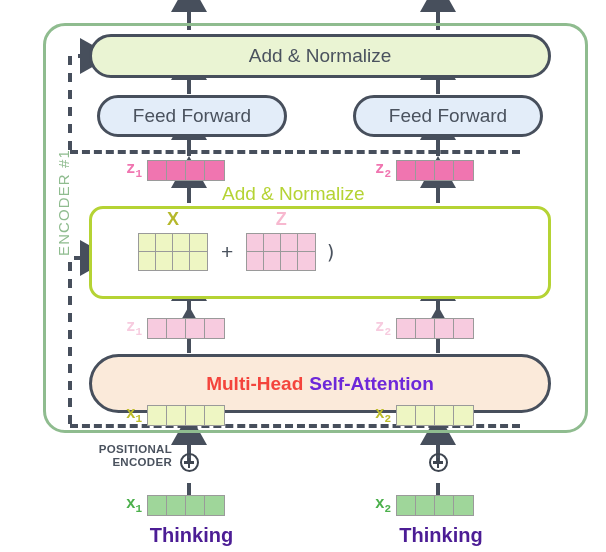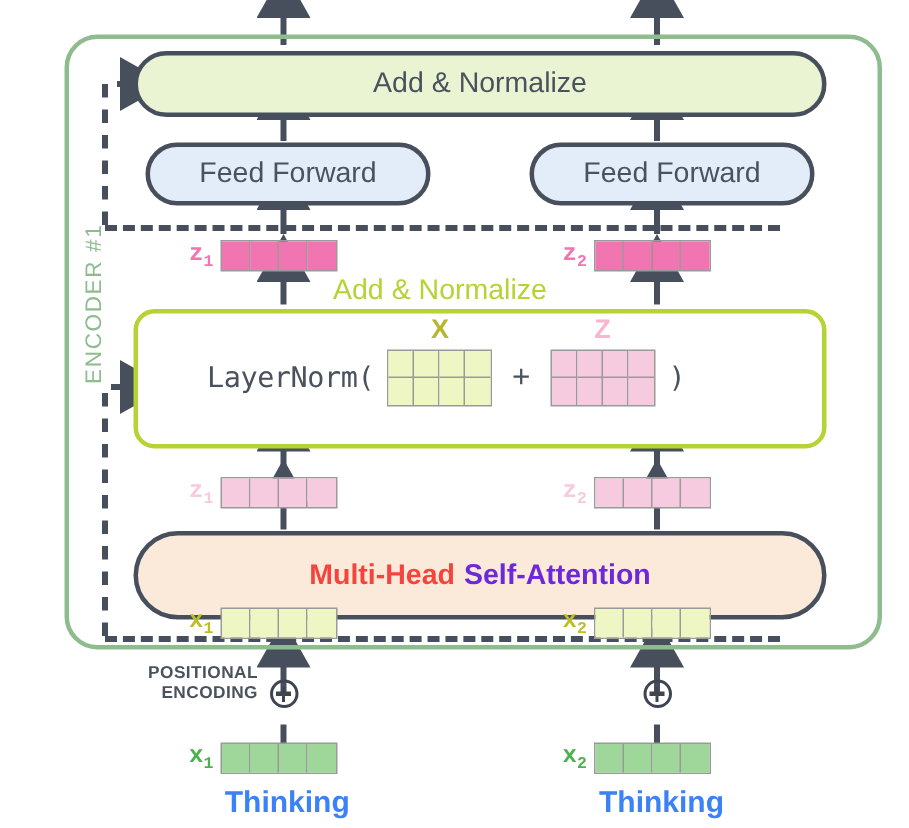--- a/index.html
+++ b/index.html
@@ -243,21 +243,21 @@
   }
   .circle-plus::after {
     top: 2.5px; bottom: 2.5px; left: 50%;
     width: 2.5px; margin-left: -1.25px;
   }
   
   .word-label {
     position: absolute;
     font-size: 20px;
     font-weight: 700;
-    color: #3b82f6;
+    color: #4c1d95;
     white-space: nowrap;
     text-align: center;
   }
 </style>
 </head>
 <body>
 
 <div id="canvas">
 
   <svg width="606" height="552" style="position:absolute;left:0;top:0;">
@@ -334,21 +334,20 @@
       <span class="cell" style="background: rgb(240, 117, 176);"></span>
       <span class="cell" style="background: rgb(240, 117, 176);"></span>
     </span>
   </div>
 
   <div id="addnorm-mid-label">Add &amp; Normalize</div>
 
   <div id="layernorm-box"></div>
 
   <div id="layernorm-content">
-    <span id="layernorm-text">LayerNorm(</span>
 
     <span class="matrix-wrap">
       <span class="matrix-label lbl-x">X</span>
       <span class="matrix mat-x">
         <span class="cell" style="background: rgb(238, 246, 195);"></span>
         <span class="cell" style="background: rgb(238, 246, 195);"></span>
         <span class="cell" style="background: rgb(238, 246, 195);"></span>
         <span class="cell" style="background: rgb(238, 246, 195);"></span>
         <span class="cell" style="background: rgb(238, 246, 195);"></span>
         <span class="cell" style="background: rgb(238, 246, 195);"></span>
@@ -415,21 +414,21 @@
     <span class="vec v-olive">
       <span class="cell" style="background: rgb(238, 246, 195);"></span>
       <span class="cell" style="background: rgb(238, 246, 195);"></span>
       <span class="cell" style="background: rgb(238, 246, 195);"></span>
       <span class="cell" style="background: rgb(238, 246, 195);"></span>
     </span>
   </div>
 
   <div id="pos-enc-label">
     <div>POSITIONAL</div>
-    <div>ENCODING</div>
+    <div>ENCODER</div>
   </div>
   <div class="circle-plus" style="left:179.5px; top:453px;"></div>
   <div class="circle-plus" style="left:428.5px; top:453px;"></div>
 
   <div class="vec-group" style="left:126px; top:495px;">
     <span class="vec-label lbl-green">x<sub>1</sub></span>
     <span class="vec v-green">
       <span class="cell" style="background: rgb(159, 214, 154);"></span>
       <span class="cell" style="background: rgb(159, 214, 154);"></span>
       <span class="cell" style="background: rgb(159, 214, 154);"></span>

